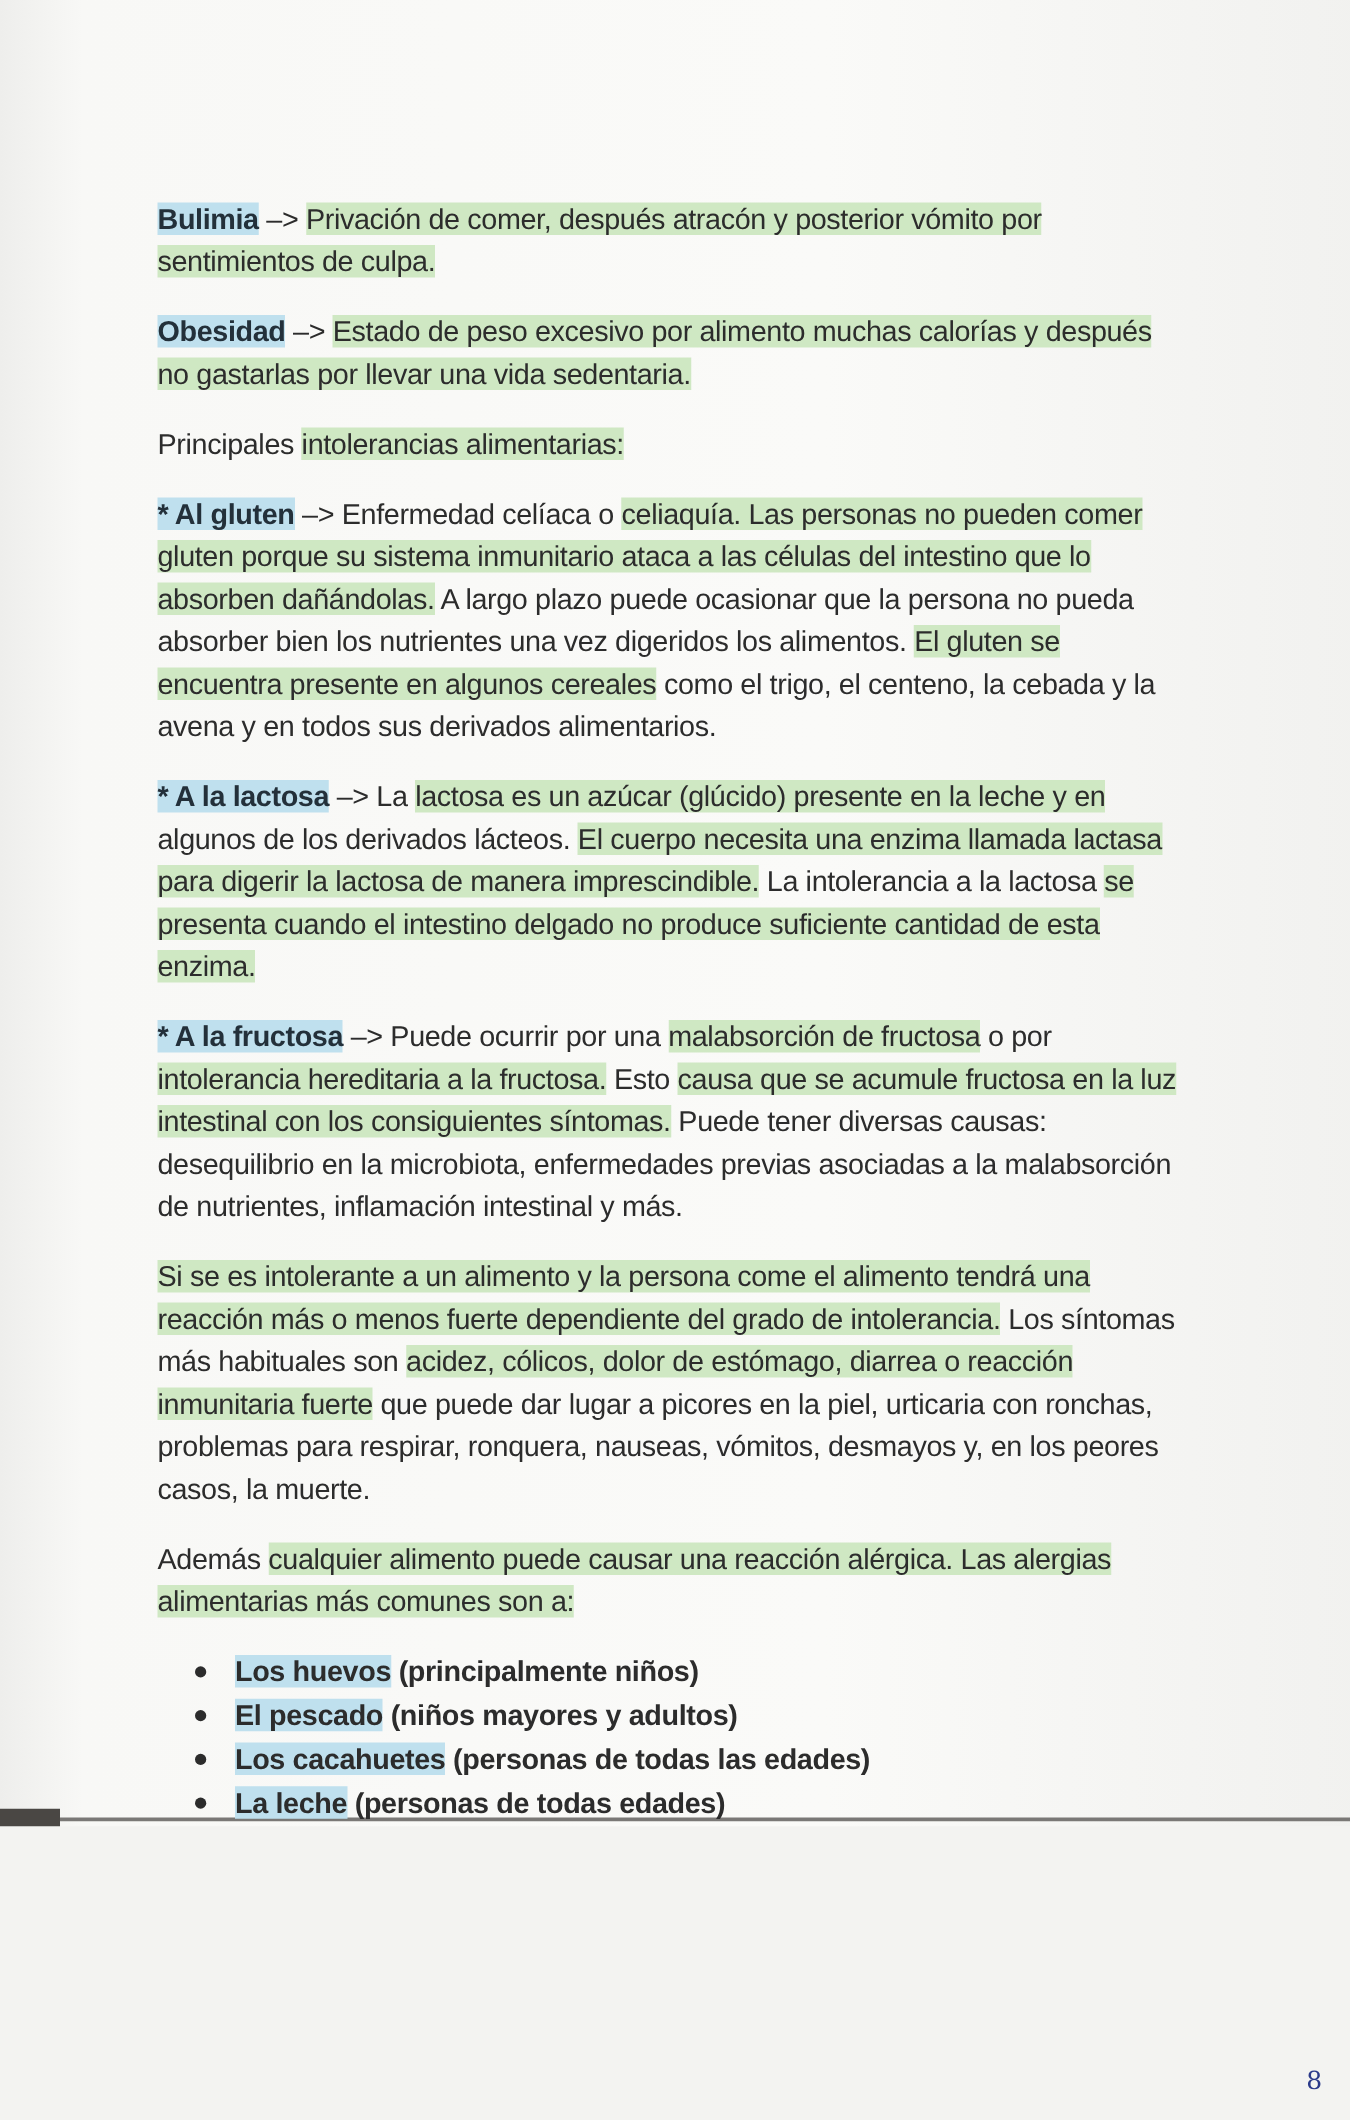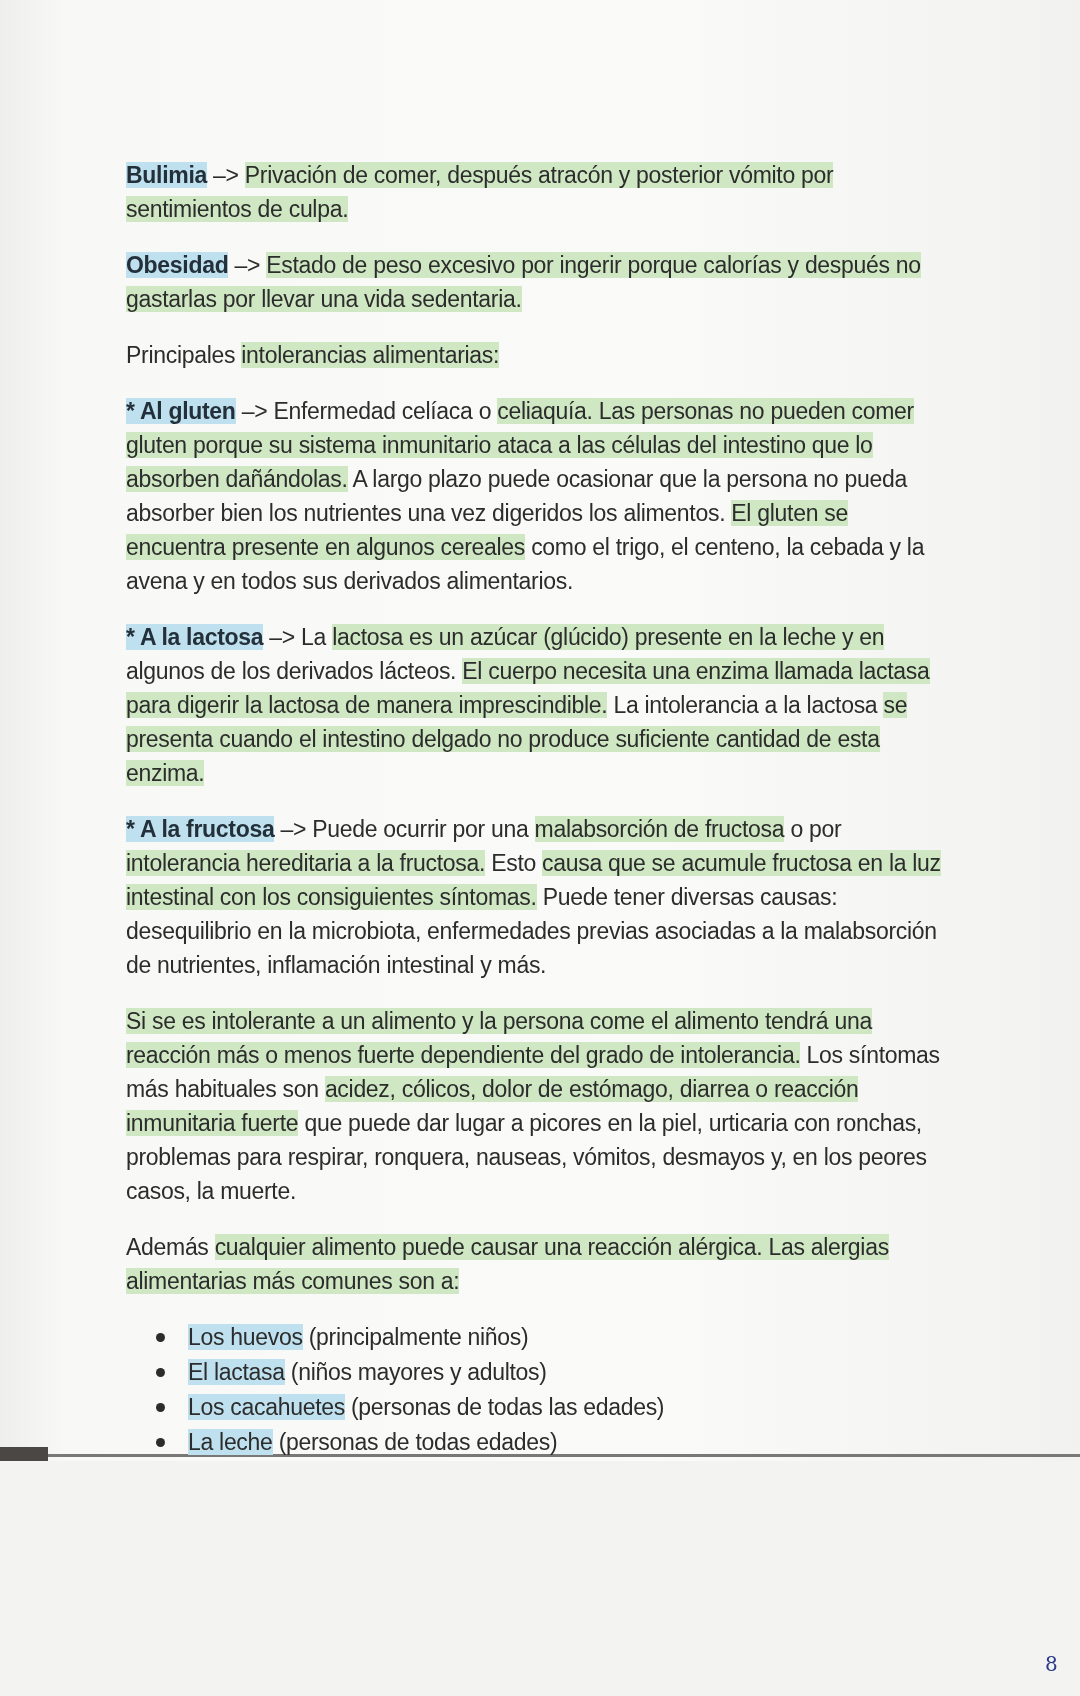--- a/index.html
+++ b/index.html
@@ -28,21 +28,21 @@
     }
     .content {
       position: absolute; left: 126px; top: 158px; width: 820px;
       color: #2c2c2c; font-size: 23px; line-height: 34px; letter-spacing: -0.3px;
     }
     .para { margin: 0 0 22px 0; }
     .hl-g { background: #cfe8c3; }
     .hl-b { background: #bfe0ee; }
     .bold { font-weight: bold; color: #23303a; }
     ul.allergies { list-style: none; margin: 22px 0 0 0; padding: 0 0 0 30px; }
-    ul.allergies li { position: relative; padding-left: 32px; line-height: 35px; }
+    ul.allergies li { position: relative; padding-left: 32px; line-height: 35px; font-weight: bold; }
     ul.allergies li .bullet {
       position: absolute; left: 0; top: 13px; width: 9px; height: 9px; border-radius: 50%; background: #2c2c2c;
     }
     .page-number {
       position: absolute; left: 1045px; top: 1652px;
       font-size: 20px; color: #2b3a8a; font-family: "DejaVu Serif", serif;
     }
   </style>
 </head>
 <body>
@@ -53,21 +53,21 @@
   <div class="edge-bottom"></div>
   <div class="edge-bottom-left"></div>
 
   <div class="content">
 
     <p class="para">
       <span class="bold hl-b">Bulimia</span><span> –&gt; </span><span class="hl-g">Privación de comer, después atracón y posterior vómito por sentimientos de culpa.</span>
     </p>
 
     <p class="para">
-      <span class="bold hl-b">Obesidad</span><span> –&gt; </span><span class="hl-g">Estado de peso excesivo por ingerir porque calorías y después no gastarlas por llevar una vida sedentaria.</span>
+      <span class="bold hl-b">Obesidad</span><span> –&gt; </span><span class="hl-g">Estado de peso excesivo por alimento muchas calorías y después no gastarlas por llevar una vida sedentaria.</span>
     </p>
 
     <p class="para">
       <span>Principales </span><span class="hl-g">intolerancias alimentarias:</span>
     </p>
 
     <p class="para">
       <span class="bold hl-b">* Al gluten</span><span> –&gt; </span><span>Enfermedad celíaca o </span><span class="hl-g">celiaquía. Las personas no pueden comer gluten porque su sistema inmunitario ataca a las células del intestino que lo absorben dañándolas.</span><span> A largo plazo puede ocasionar que la persona no pueda absorber bien los nutrientes una vez digeridos los alimentos. </span><span class="hl-g">El gluten se encuentra presente en algunos cereales</span><span> como el trigo, el centeno, la cebada y la avena y en todos sus derivados alimentarios.</span>
     </p>
 
@@ -85,21 +85,21 @@
 
     <p class="para" style="margin-bottom:16px">
       <span>Además </span><span class="hl-g">cualquier alimento puede causar una reacción alérgica. Las alergias alimentarias más comunes son a:</span>
     </p>
 
     <ul class="allergies">
       <li>
         <span class="bullet"></span><span class="hl-b">Los huevos</span><span> (principalmente niños)</span>
       </li>
       <li>
-        <span class="bullet"></span><span class="hl-b">El lactasa</span><span> (niños mayores y adultos)</span>
+        <span class="bullet"></span><span class="hl-b">El pescado</span><span> (niños mayores y adultos)</span>
       </li>
       <li>
         <span class="bullet"></span><span class="hl-b">Los cacahuetes</span><span> (personas de todas las edades)</span>
       </li>
       <li>
         <span class="bullet"></span><span class="hl-b">La leche</span><span> (personas de todas edades)</span>
       </li>
     </ul>
   </div>
 

